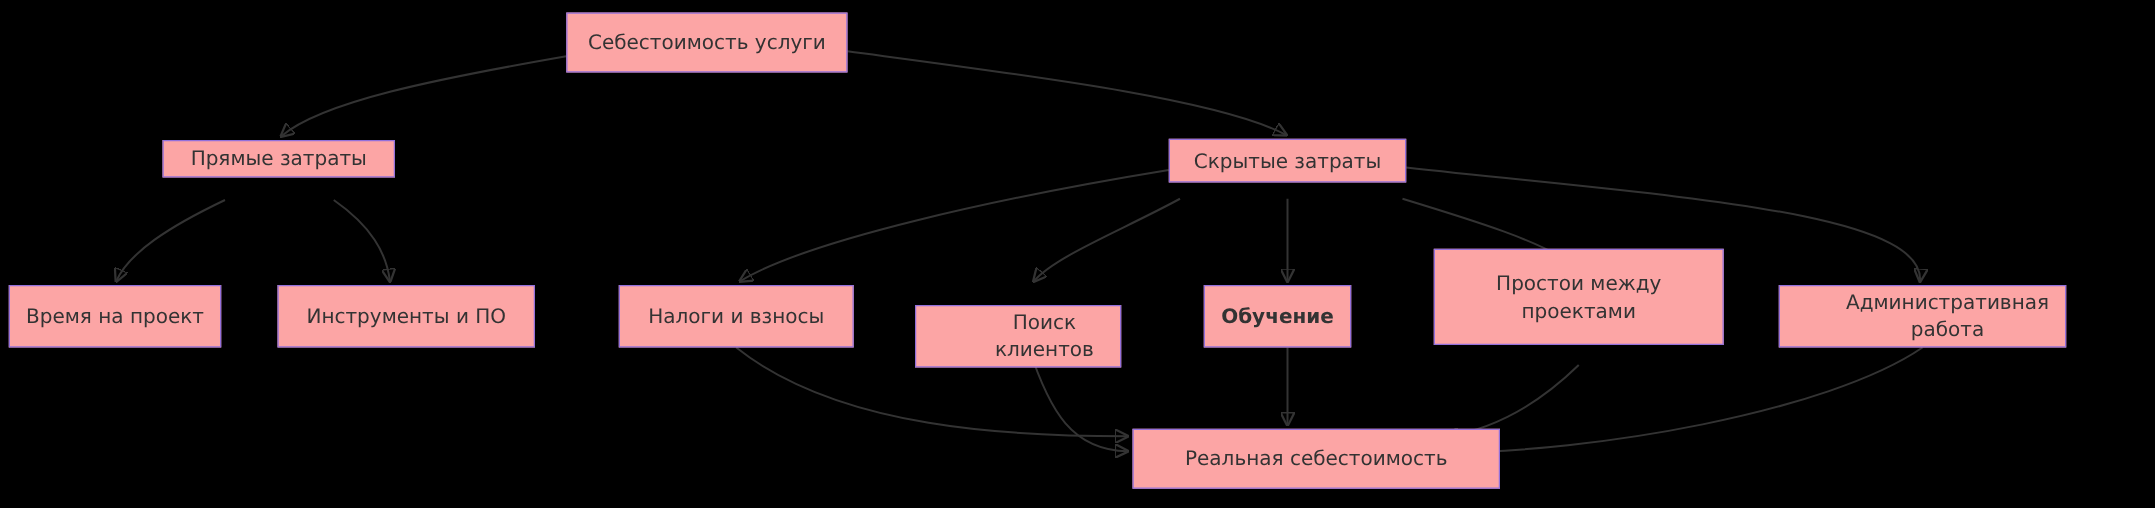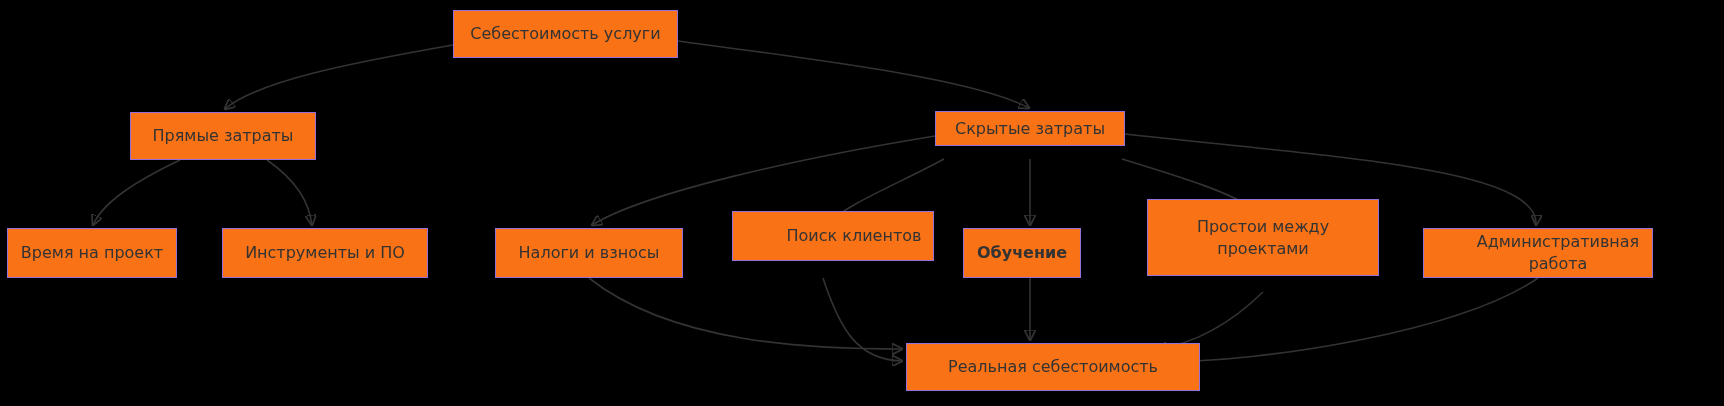--- a/index.html
+++ b/index.html
@@ -23,37 +23,37 @@
     height: 406px;
   }
   .edges path {
     fill: none;
     stroke: #333333;
     stroke-width: 1.6;
   }
   .node {
     position: absolute;
     box-sizing: border-box;
-    background: #f97316;
+    background: #fca5a5;
     border: 1.5px solid #9370DB;
     color: #333333;
     font-size: 16px;
     line-height: 1.35;
     display: flex;
     align-items: center;
     justify-content: center;
     text-align: center;
   }
   #n-root     { left: 453px;  top: 10px;  width: 225px; height: 48px; }
-  #n-direct   { left: 130px;  top: 112px; width: 186px; height: 48px; }
+  #n-direct   { left: 130px;  top: 112px; width: 186px; height: 30px; }
   #n-hidden   { left: 935px;  top: 111px; width: 190px; height: 35px; }
   #n-time     { left: 7px;    top: 228px; width: 170px; height: 50px; align-items: center; }
   #n-tools    { left: 222px;  top: 228px; width: 206px; height: 50px; }
   #n-taxes    { left: 495px;  top: 228px; width: 188px; height: 50px; }
-  #n-clients  { left: 732px;  top: 211px; width: 202px; height: 50px; padding-left: 42px; }
+  #n-clients  { left: 732px;  top: 244px; width: 165px; height: 50px; padding-left: 42px; }
   #n-training { left: 963px;  top: 228px; width: 118px; height: 50px; font-weight: bold; }
   #n-downtime { left: 1147px; top: 199px; width: 232px; height: 77px; text-align: center; }
   #n-admin    { left: 1423px; top: 228px; width: 230px; height: 50px; padding-left: 40px; }
   #n-real     { left: 906px;  top: 343px; width: 294px; height: 48px; }
   #n-downtime span { display: inline-block; max-width: 150px; }
 </style>
 </head>
 <body>
 
 <div class="canvas">

